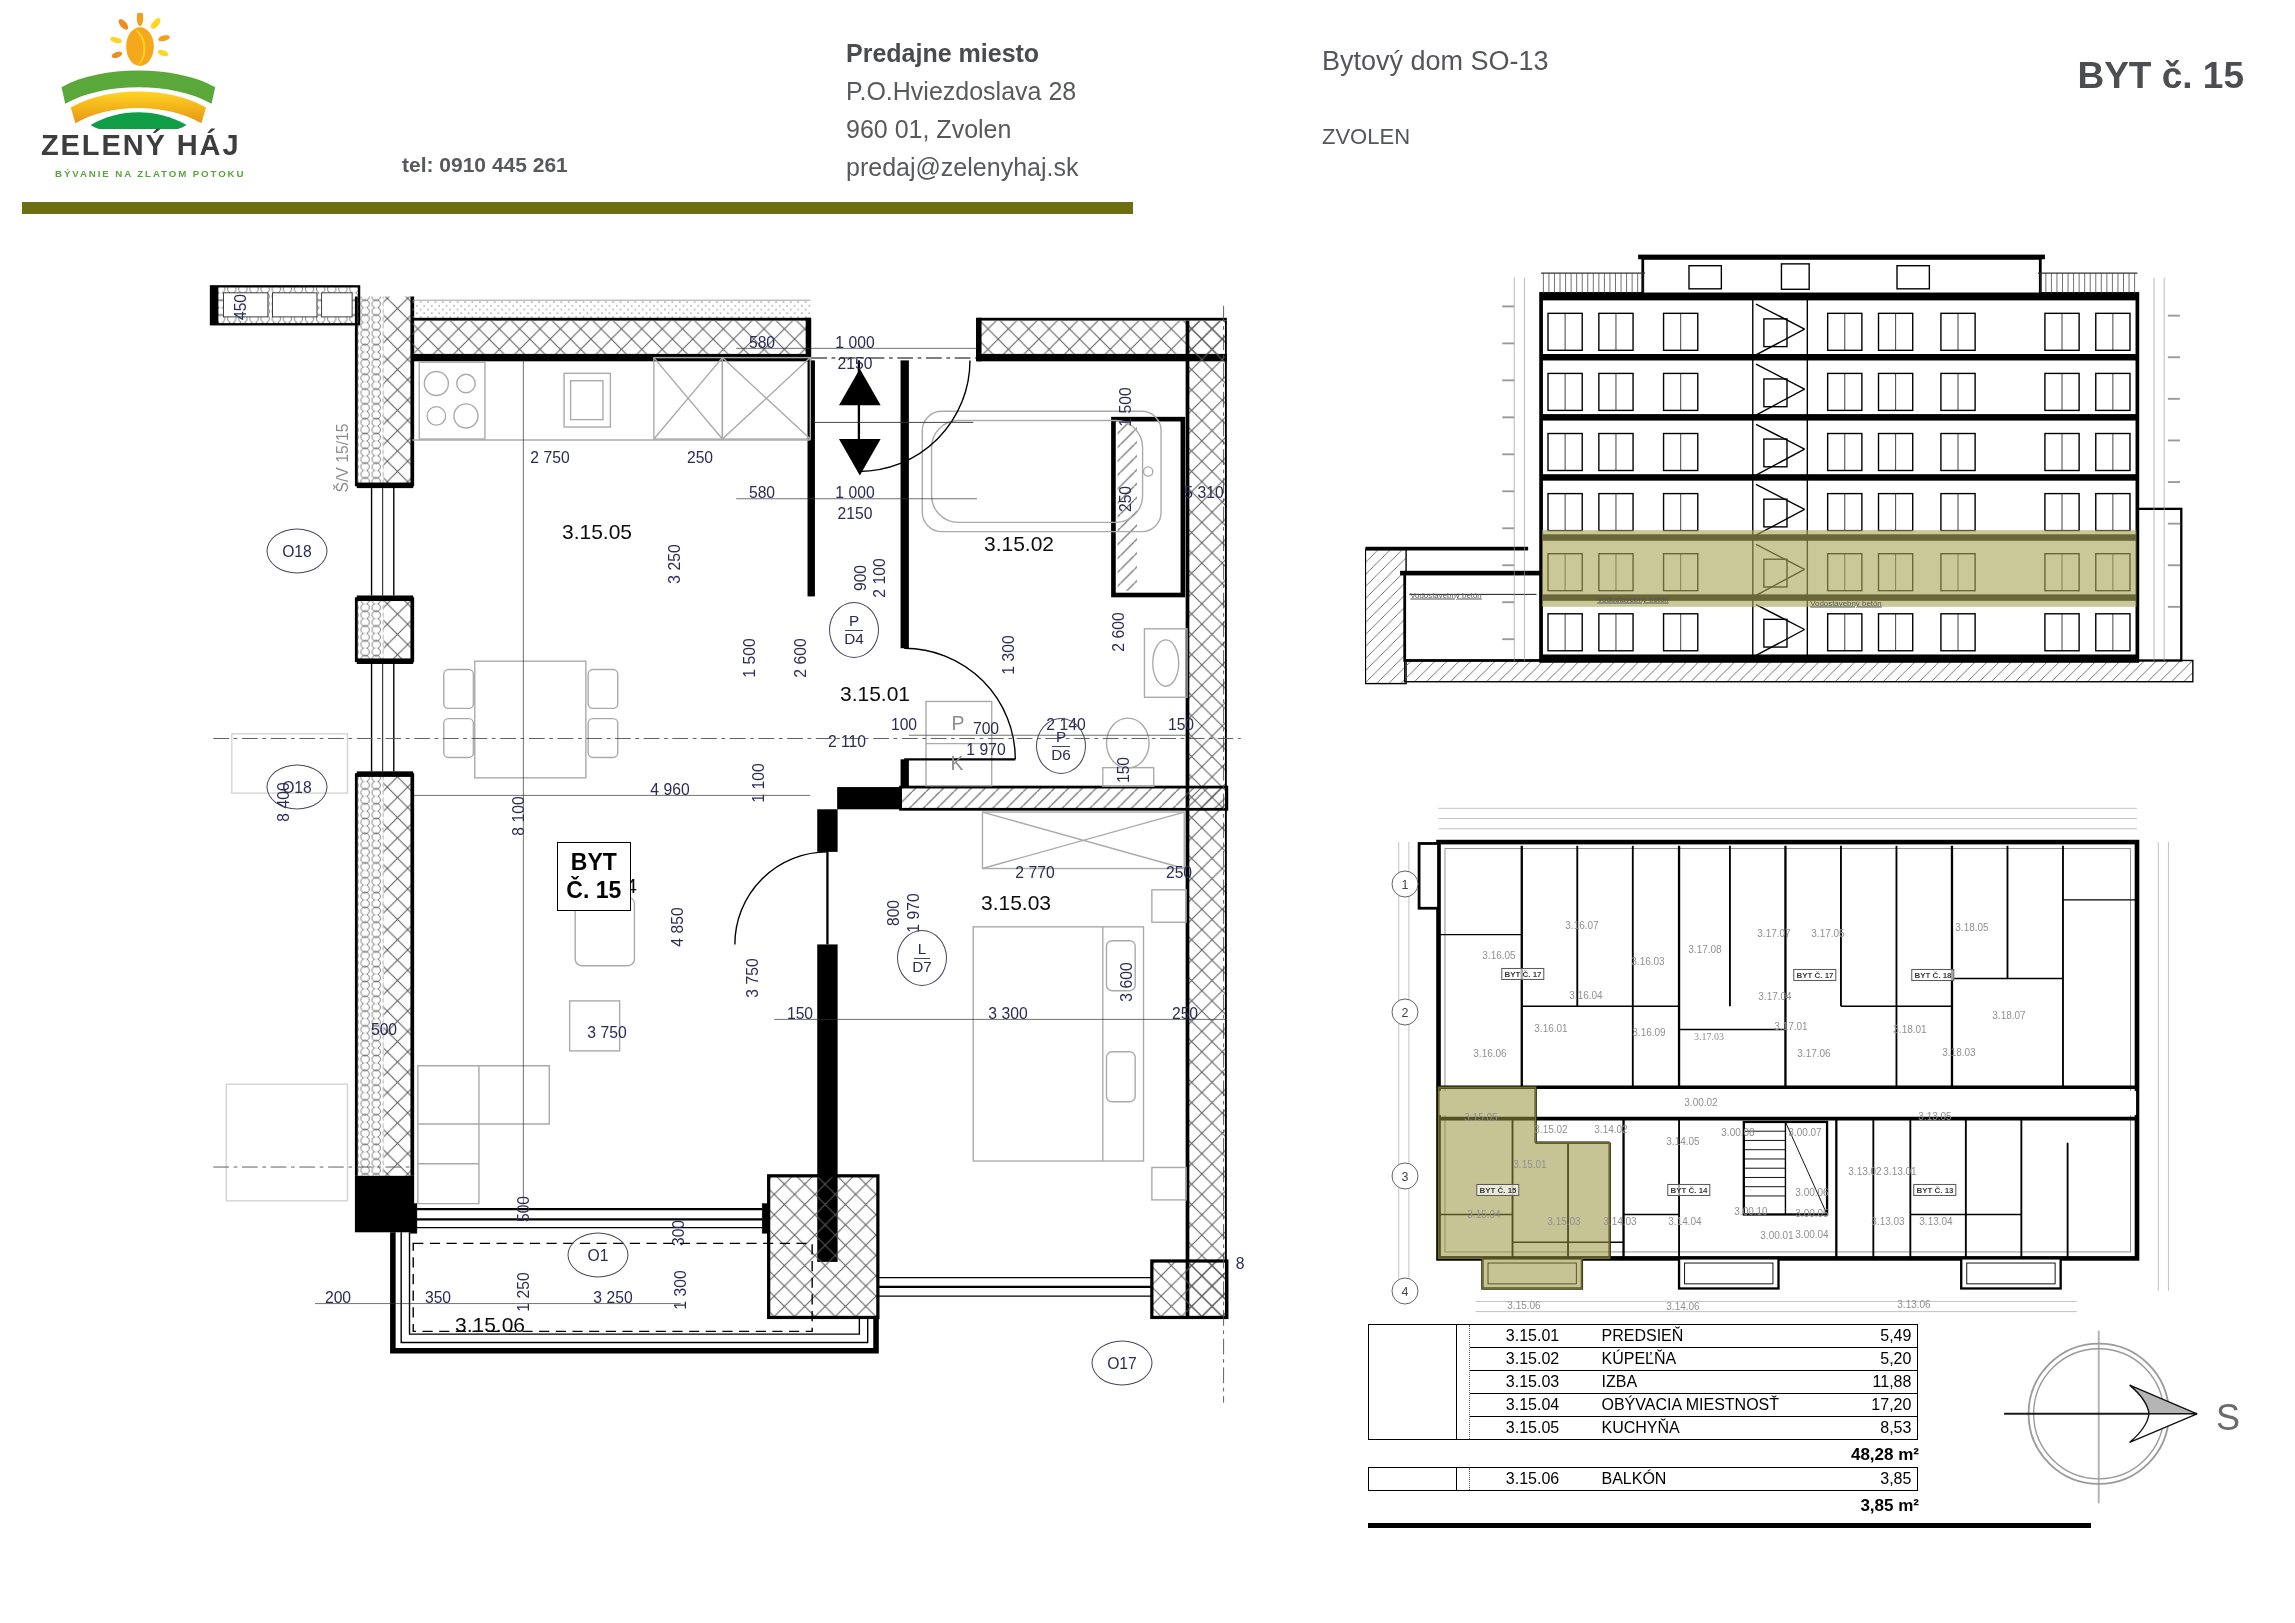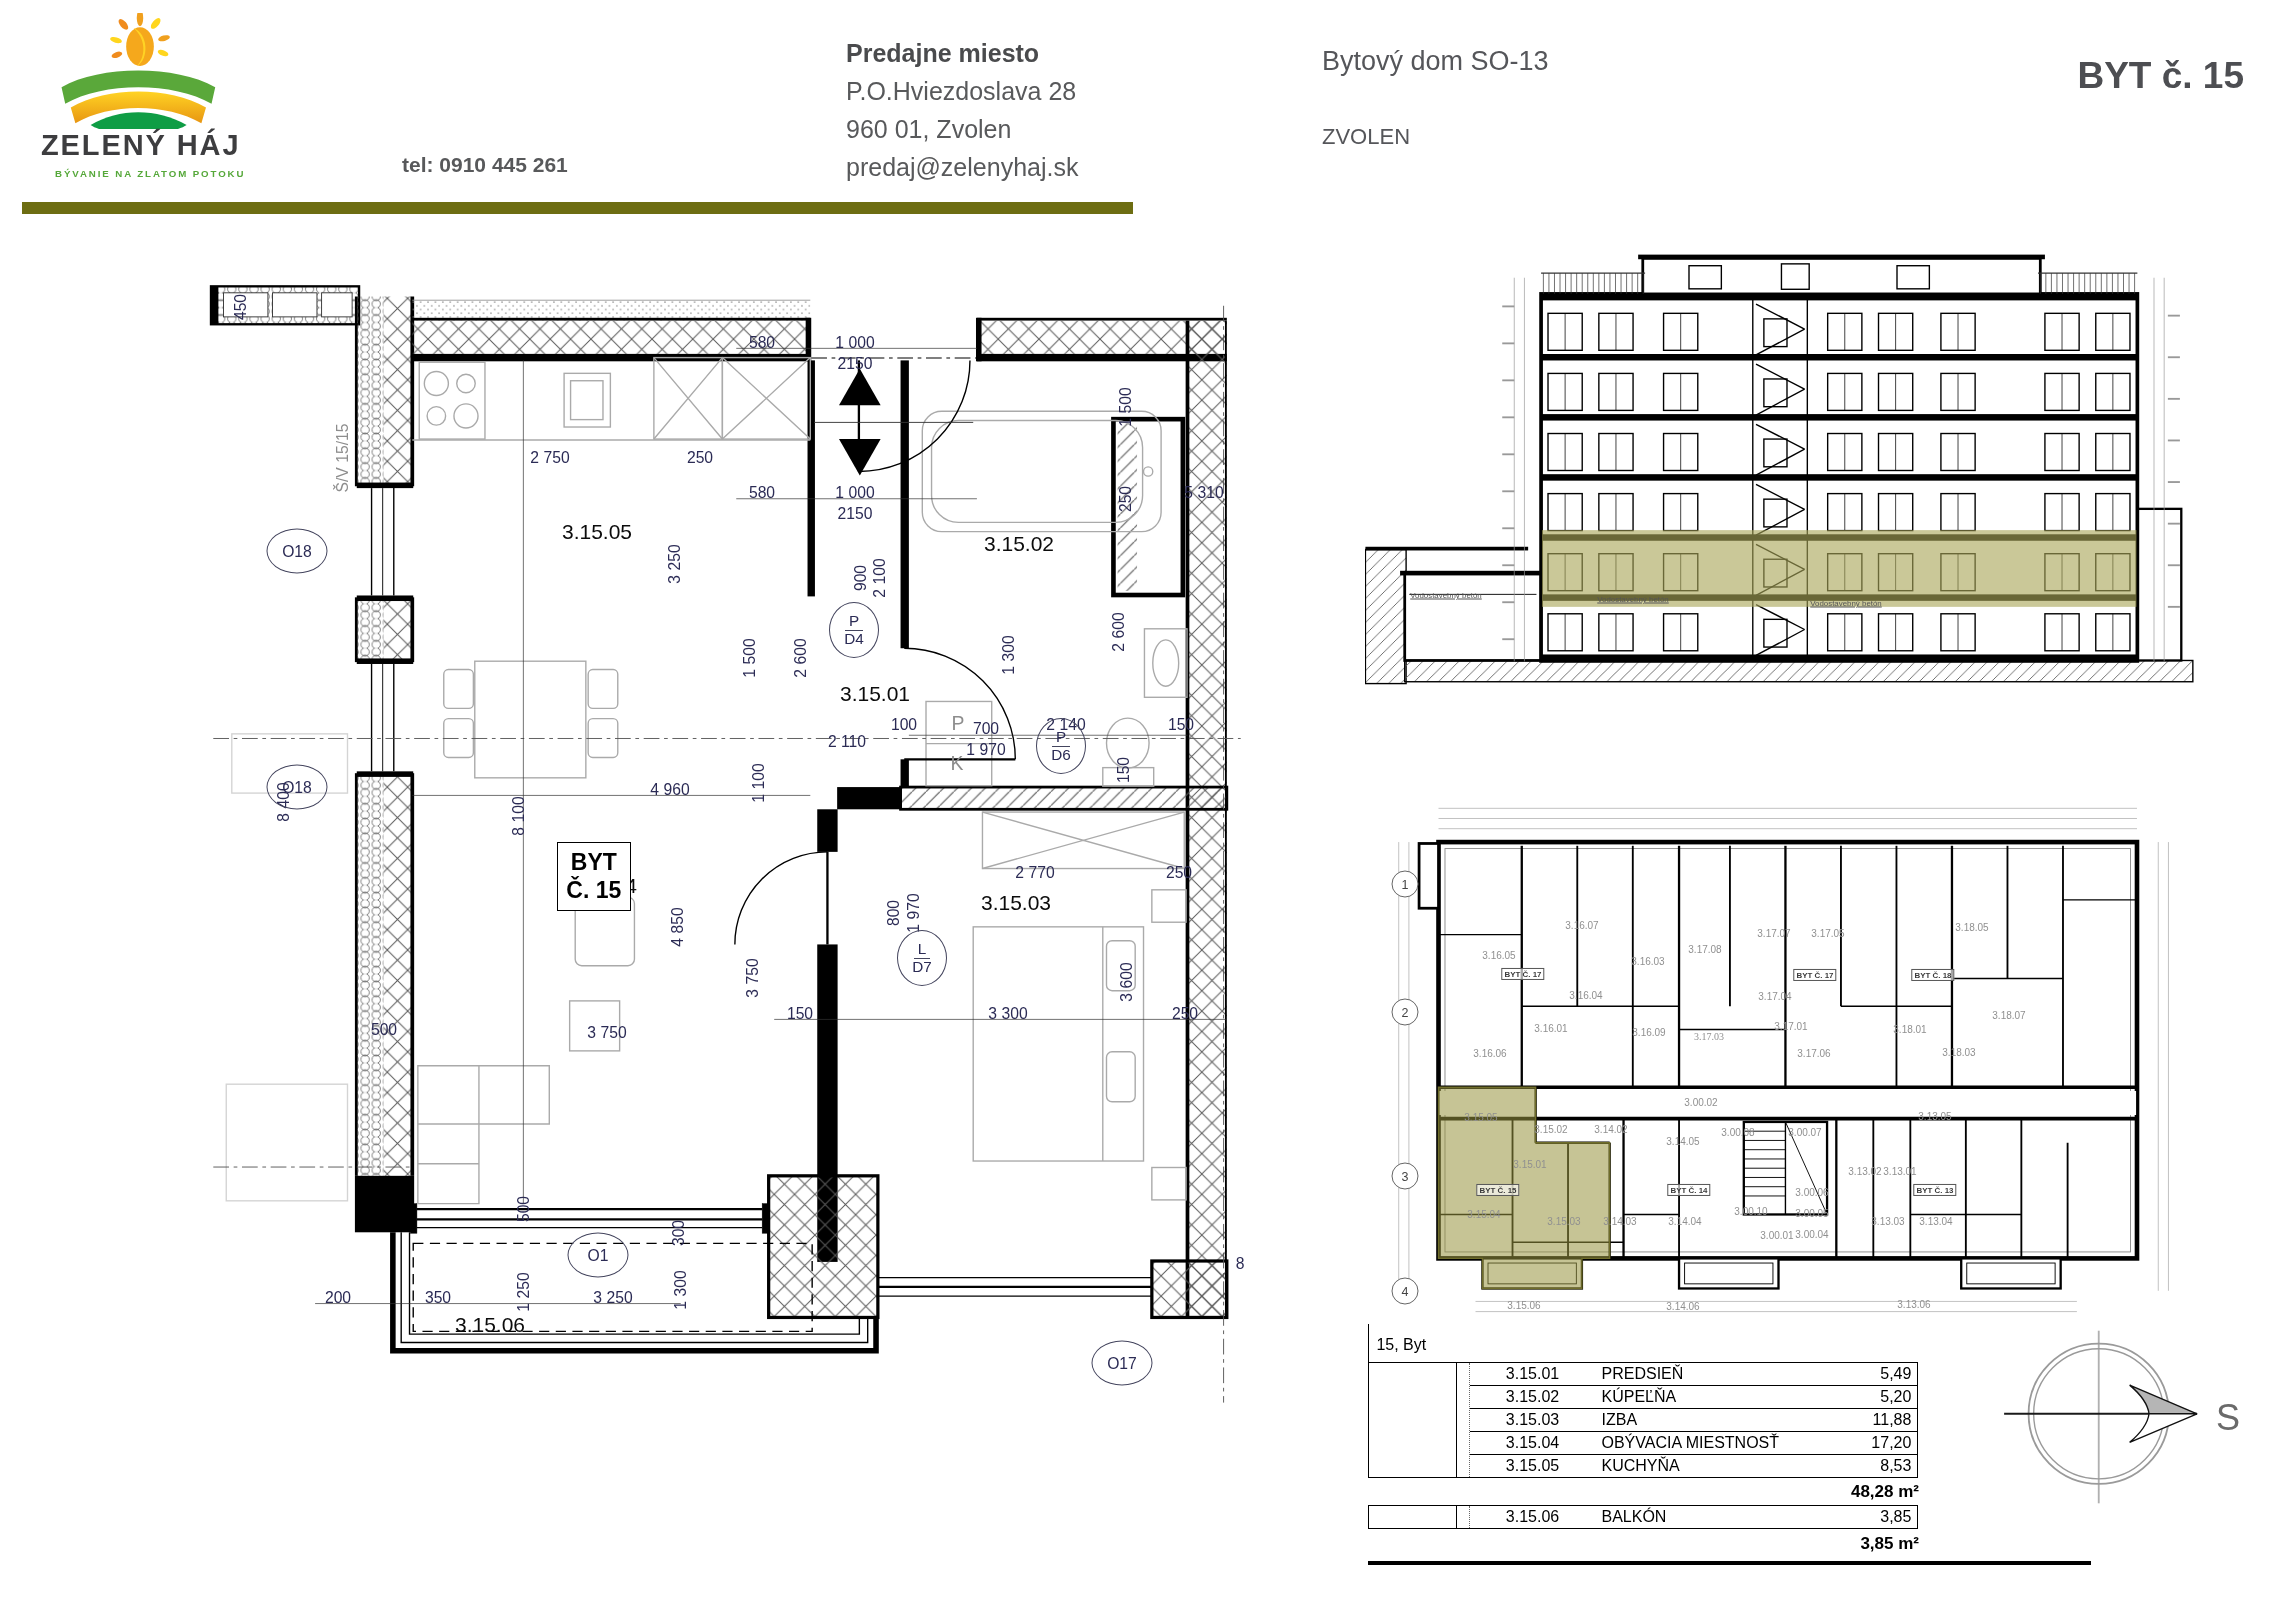--- a/index.html
+++ b/index.html
@@ -713,21 +713,20 @@
       </div>
     <div class="abs" style="left:0;top:0;width:100%;height:100%">
         <div class="axis-circle" style="left: 22px; top: 86px;">1</div>
         <div class="axis-circle" style="left: 22px; top: 214px;">2</div>
         <div class="axis-circle" style="left: 22px; top: 378px;">3</div>
         <div class="axis-circle" style="left: 22px; top: 493px;">4</div>
       </div>
   </div>
 
   <div class="area-table">
-    <div class="at-title">15, Byt</div>
     <div class="at-box">
       <div class="at-left"></div>
       <div class="at-gap"></div>
       <div class="at-rows">
           <div class="at-row">
             <div class="at-code">3.15.01</div>
             <div class="at-name">PREDSIEŇ</div>
             <div class="at-area">5,49</div>
           </div>
           <div class="at-row">

